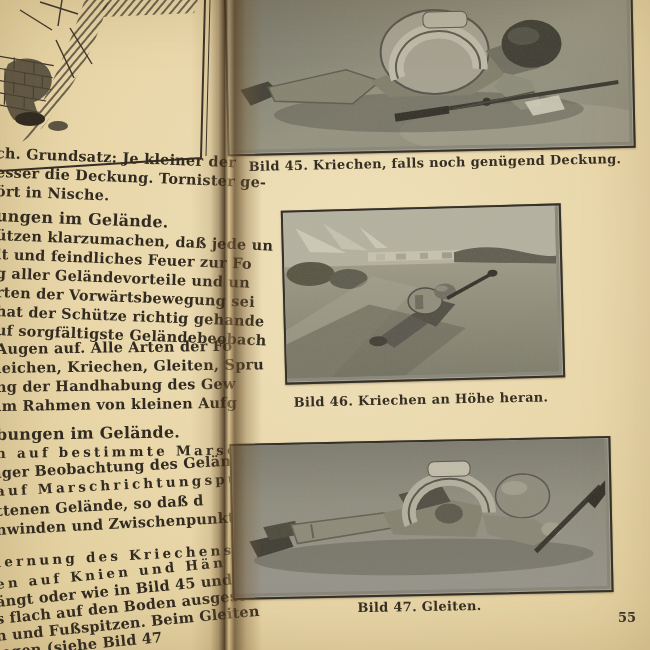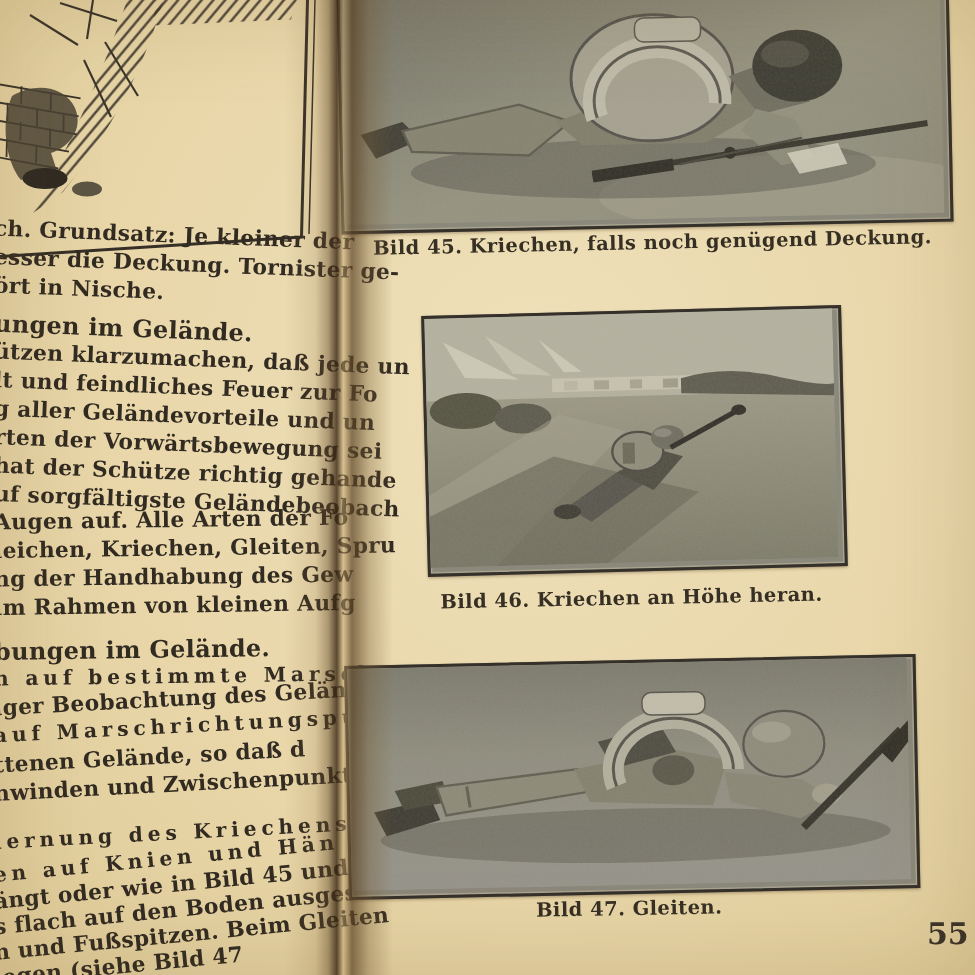--- a/index.html
+++ b/index.html
@@ -60,21 +60,21 @@
   .caption{
     position:absolute;text-align:center;
     font-size:13px;font-weight:bold;color:#362f24;letter-spacing:0.3px;
     white-space:nowrap;
   }
   .cap1{left:10px;top:155px;width:390px;transform:rotate(-1.2deg);}
   .cap2{left:53px;top:392px;width:276px;transform:rotate(-1.2deg);}
   .cap3{left:1px;top:599px;width:377px;transform:rotate(-1deg);}
   .pageno{
     position:absolute;left:388px;top:610px;
-    font-size:20px;font-weight:bold;color:#39322a;
+    font-size:13px;font-weight:bold;color:#39322a;
   }
 </style>
 </head>
 <body>
 
 <div class="photo-frame">
 
   <div class="left-page">
 
     <svg class="illus" width="212" height="174" viewBox="0 0 212 174">

